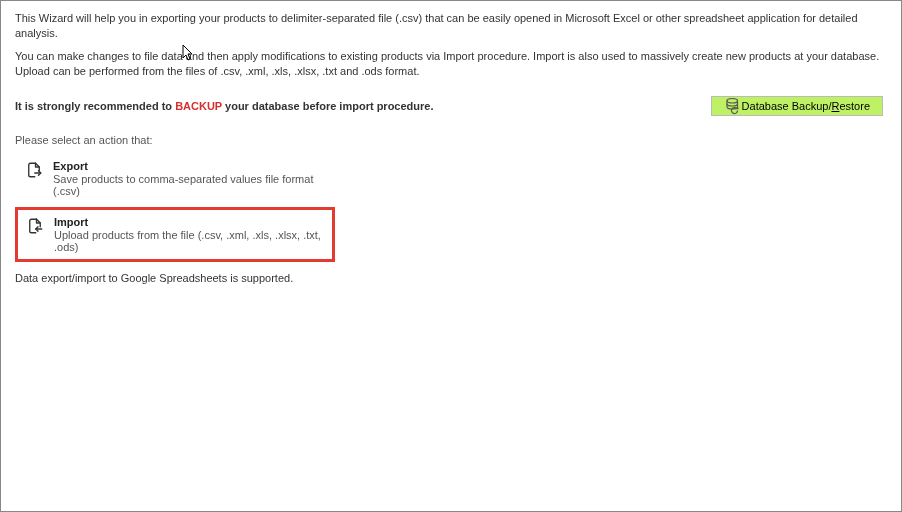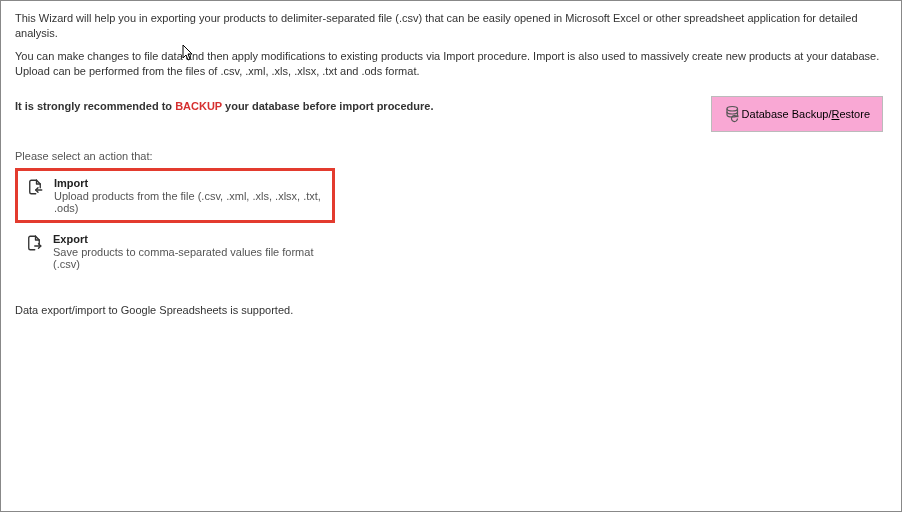--- a/index.html
+++ b/index.html
@@ -31,22 +31,22 @@
     .backup-line {
       font-weight: bold;
       padding-top: 4px;
     }
     .backup-word {
       color: #d62f2f;
       font-weight: bold;
     }
     .backup-btn {
       border: 1px solid #bbb;
-      background: #f9a8d4;
-      padding: 8px 12px;
+      background: #bef264;
+      padding: 0 12px;
       display: flex;
       align-items: center;
       font-size: 11px;
       cursor: pointer;
       margin-right: 4px;
     }
     .backup-btn .u {
       text-decoration: underline;
     }
     .select-label {
@@ -83,21 +83,21 @@
       font-weight: bold;
       font-size: 11px;
       color: #222;
     }
     .option-sub {
       font-size: 11px;
       color: #555;
       margin-top: 1px;
     }
     .footer-note {
-      margin-top: 26px;
+      margin-top: 10px;
       color: #333;
     }
     .cursor {
       position: absolute;
       left: 181px;
       top: 43px;
       width: 12px;
       height: 18px;
       pointer-events: none;
     }
@@ -126,52 +126,52 @@
     <span>
       <span>Database Backup/</span><span class="u">R</span><span>estore</span>
     </span>
   </button>
 </div>
 
 <div class="select-label">Please select an action that:</div>
 
 <div class="options">
 
+  <div class="option">
+    <span class="option-icon">
+      <svg viewBox="0 0 24 24" width="18" height="18" fill="none" stroke="#333" stroke-width="1.8" stroke-linecap="round" stroke-linejoin="round">
+        <path d="M14 3H7a2 2 0 0 0-2 2v14a2 2 0 0 0 2 2h6"></path>
+        <path d="M14 3l5 5v5"></path>
+        <path d="M14 3v5h5"></path>
+        <path d="M13 16h8"></path>
+        <path d="M18 13l3 3-3 3"></path>
+      </svg>
+    </span>
+    <div class="option-body">
+      <div class="option-title">Export</div>
+      <div class="option-sub">Save products to comma-separated values file format (.csv)</div>
+    </div>
+  </div>
+
   <div class="option selected">
     <span class="option-icon">
       <svg viewBox="0 0 24 24" width="18" height="18" fill="none" stroke="#333" stroke-width="1.8" stroke-linecap="round" stroke-linejoin="round">
         <path d="M14 3H7a2 2 0 0 0-2 2v14a2 2 0 0 0 2 2h6"></path>
         <path d="M14 3l5 5v5"></path>
         <path d="M14 3v5h5"></path>
         <path d="M21 16h-8"></path>
         <path d="M16 13l-3 3 3 3"></path>
       </svg>
     </span>
     <div class="option-body">
       <div class="option-title">Import</div>
       <div class="option-sub">Upload products from the file (.csv, .xml, .xls, .xlsx, .txt, .ods)</div>
     </div>
   </div>
 
-  <div class="option">
-    <span class="option-icon">
-      <svg viewBox="0 0 24 24" width="18" height="18" fill="none" stroke="#333" stroke-width="1.8" stroke-linecap="round" stroke-linejoin="round">
-        <path d="M14 3H7a2 2 0 0 0-2 2v14a2 2 0 0 0 2 2h6"></path>
-        <path d="M14 3l5 5v5"></path>
-        <path d="M14 3v5h5"></path>
-        <path d="M13 16h8"></path>
-        <path d="M18 13l3 3-3 3"></path>
-      </svg>
-    </span>
-    <div class="option-body">
-      <div class="option-title">Export</div>
-      <div class="option-sub">Save products to comma-separated values file format (.csv)</div>
-    </div>
-  </div>
-
 </div>
 
 <div class="footer-note">Data export/import to Google Spreadsheets is supported.</div>
 
 <div class="cursor">
   <svg viewBox="0 0 12 18" width="12" height="18">
     <path d="M1 1 L1 14 L4 11 L6 16 L8 15 L6 10 L10 10 Z" fill="#fff" stroke="#000" stroke-width="1"></path>
   </svg>
 </div>
 

